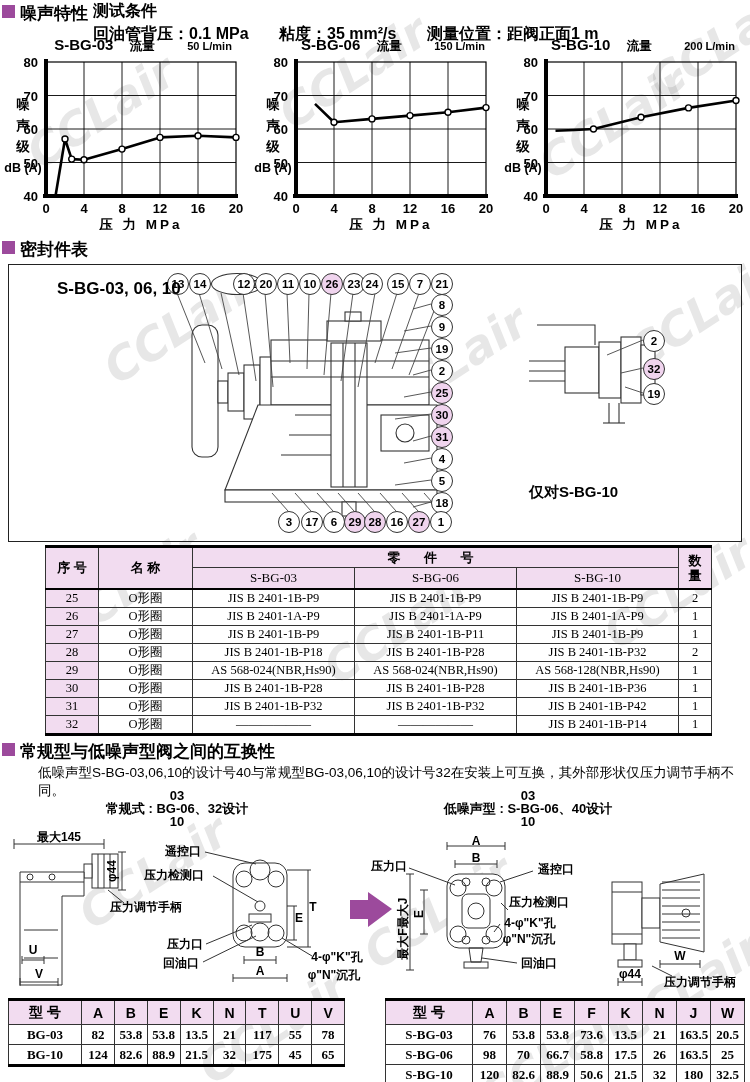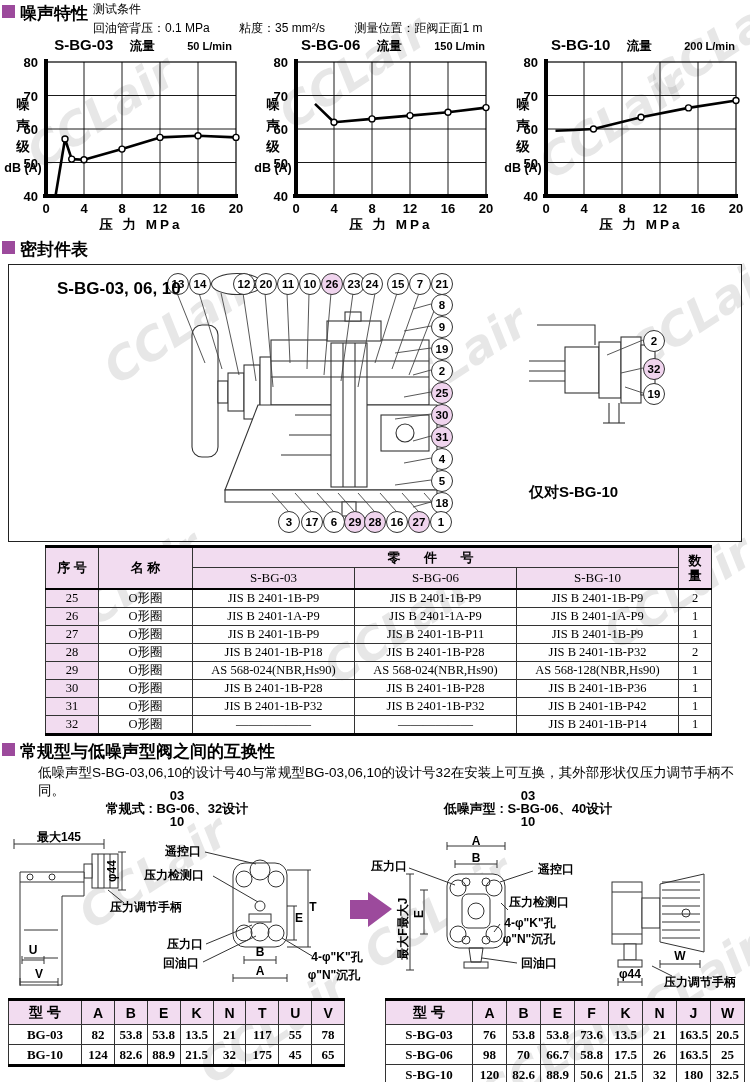--- a/index.html
+++ b/index.html
@@ -1,21 +1,21 @@
 <!DOCTYPE html>
 <html><head>
 <meta charset="utf-8">
 <style>
 html,body{margin:0;padding:0}
 body{font-family:"Liberation Sans",sans-serif;background:#fff}
 #page{position:relative;width:750px;height:1082px;background:#fff;overflow:hidden}
 .wm{position:absolute;font-family:"DejaVu Sans",sans-serif;font-style:italic;font-weight:bold;font-size:46px;color:rgba(60,60,60,0.12);transform:rotate(-33deg);white-space:nowrap;pointer-events:none}
 .sec-header{position:absolute;display:flex;align-items:flex-start;gap:5px;font-weight:bold;font-size:17px;color:#000;z-index:2}
 .bullet{width:13px;height:13px;background:#9c4a9c;margin-top:3px;flex:none}
-#conditions{position:absolute;left:93px;top:1px;font-size:12px;font-weight:normal;z-index:2}
+#conditions{position:absolute;left:93px;top:1px;font-size:16px;font-weight:bold;z-index:2}
 #conditions .cond-row{margin-top:2px}
 #conditions .cond-row span{margin-right:26px}
 #charts-row{position:absolute;left:0;top:36px;width:750px;display:flex;z-index:1}
 .chart-cell{position:relative;width:250px;height:198px}
 .chart-title{height:20px;text-align:center;padding-left:36px;font-weight:bold;white-space:nowrap}
 .ct-model{font-size:15px}
 .ct-flow{font-size:12.5px;margin-left:12px}
 .ct-flowval{font-size:11px;margin-left:28px}
 svg text.tick{font:bold 13px "Liberation Sans",sans-serif}
 svg text.axlab{font:bold 13.5px "Liberation Sans",sans-serif;letter-spacing:3px}

